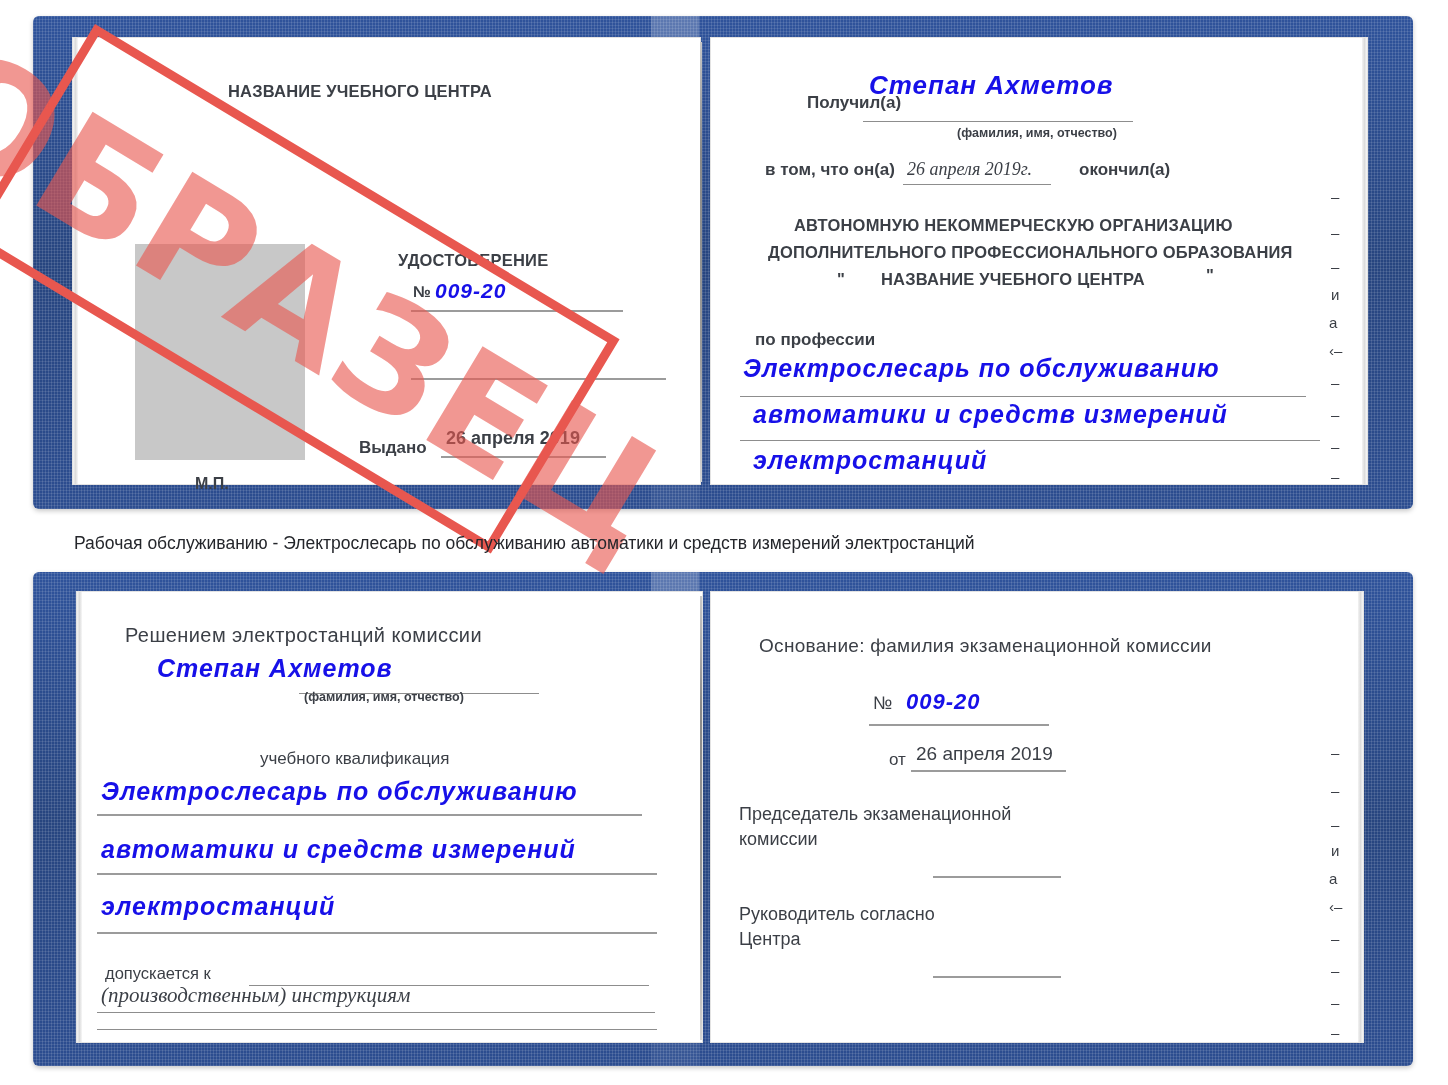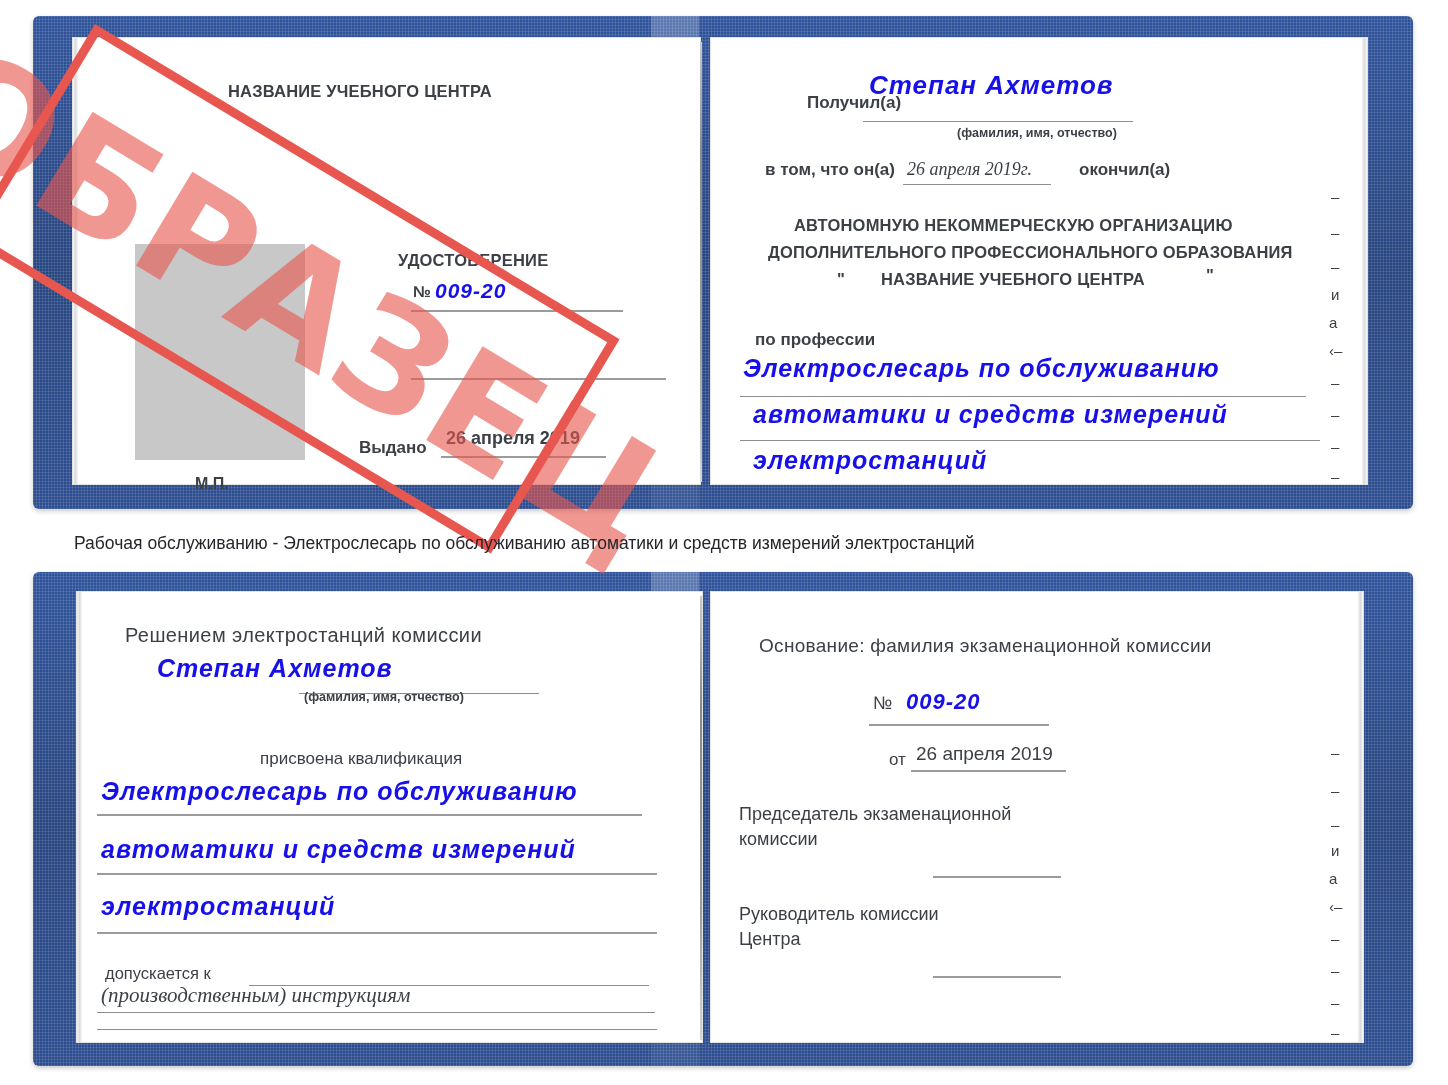--- a/index.html
+++ b/index.html
@@ -213,21 +213,21 @@
 
   <div class="page left">
     <div class="stack-edge" style="left:0;"></div>
 
     <div class="t" style="left:48px;top:32px;font-size:20px;letter-spacing:.4px;">Решением электростанций комиссии</div>
 
     <div class="hand" style="left:80px;top:62px;font-size:25px;font-weight:bold;">Степан Ахметов</div>
     <div class="rule thin" style="left:222px;top:101px;width:240px;"></div>
     <div class="t" style="left:227px;top:98px;font-size:12.5px;font-weight:bold;">(фамилия, имя, отчество)</div>
 
-    <div class="t" style="left:183px;top:157px;font-size:17px;">присвоена квалификация</div>
+    <div class="t" style="left:183px;top:157px;font-size:17px;">учебного квалификация</div>
 
     <div class="hand" style="left:24px;top:185px;font-size:25px;font-weight:bold;">Электрослесарь по обслуживанию</div>
     <div class="rule" style="left:20px;top:222px;width:545px;"></div>
 
     <div class="hand" style="left:24px;top:243px;font-size:25px;font-weight:bold;">автоматики и средств измерений</div>
     <div class="rule" style="left:20px;top:281px;width:560px;"></div>
 
     <div class="hand" style="left:24px;top:300px;font-size:25px;font-weight:bold;">электростанций</div>
     <div class="rule" style="left:20px;top:340px;width:560px;"></div>
 
@@ -250,21 +250,21 @@
     <div class="rule" style="left:158px;top:132px;width:180px;"></div>
 
     <div class="t" style="left:178px;top:158px;font-size:17px;">от</div>
     <div class="t" style="left:205px;top:151px;font-size:19px;">26 апреля 2019</div>
     <div class="rule" style="left:200px;top:178px;width:155px;"></div>
 
     <div class="t" style="left:28px;top:212px;font-size:18px;">Председатель экзаменационной</div>
     <div class="t" style="left:28px;top:237px;font-size:18px;">комиссии</div>
     <div class="rule" style="left:222px;top:284px;width:128px;"></div>
 
-    <div class="t" style="left:28px;top:312px;font-size:18px;">Руководитель комиссии</div>
+    <div class="t" style="left:28px;top:312px;font-size:18px;">Руководитель согласно</div>
     <div class="t" style="left:28px;top:337px;font-size:18px;">Центра</div>
     <div class="rule" style="left:222px;top:384px;width:128px;"></div>
 
     <div class="edge-frag" style="left:620px;top:152px;">–</div>
     <div class="edge-frag" style="left:620px;top:190px;">–</div>
     <div class="edge-frag" style="left:620px;top:224px;">–</div>
     <div class="edge-frag" style="left:620px;top:250px;">и</div>
     <div class="edge-frag" style="left:618px;top:278px;">а</div>
     <div class="edge-frag" style="left:618px;top:306px;">‹–</div>
     <div class="edge-frag" style="left:620px;top:338px;">–</div>

